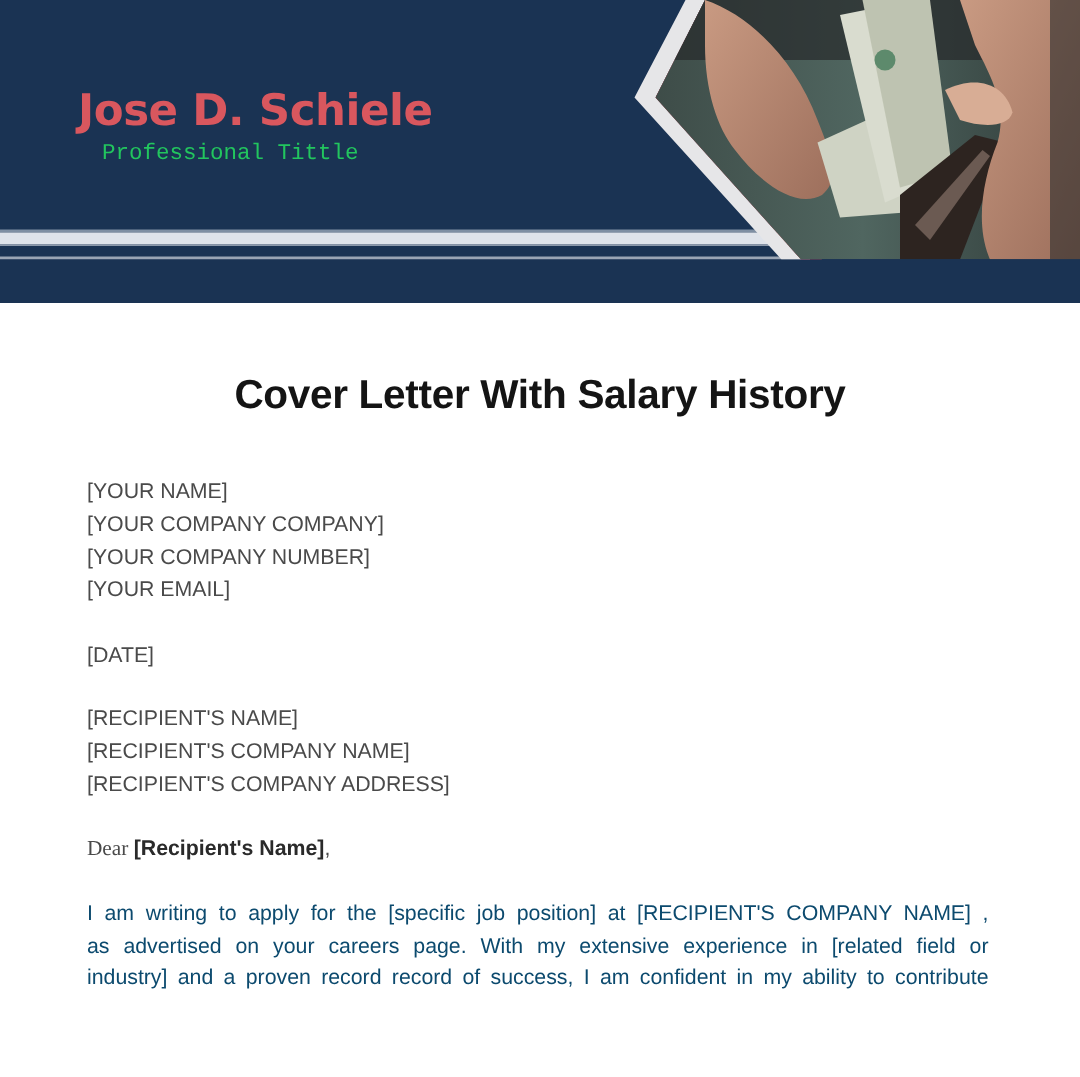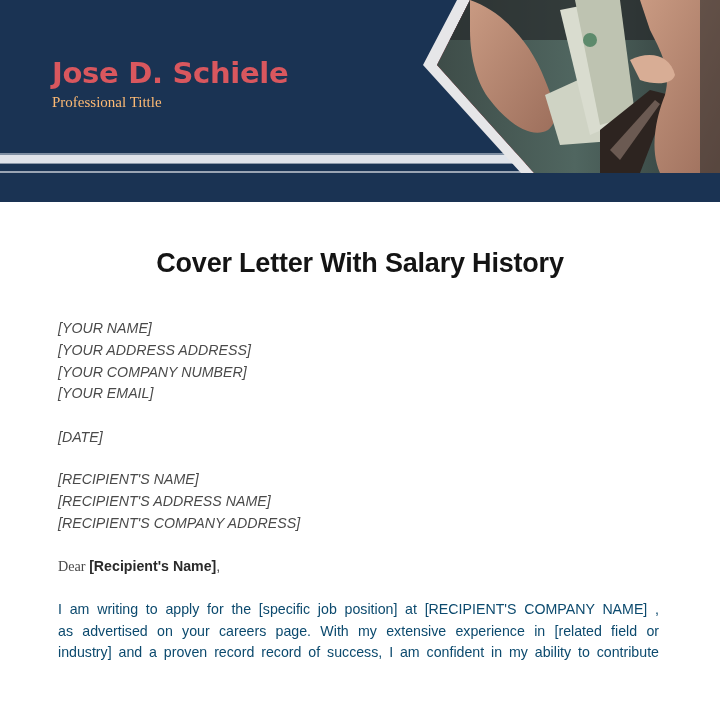--- a/index.html
+++ b/index.html
@@ -32,25 +32,25 @@
       top: 56px;
       font-family: "DejaVu Sans", sans-serif;
       font-weight: bold;
       font-size: 29px;
       letter-spacing: -0.3px;
       color: #d9575e;
       white-space: nowrap;
     }
     .prof-title {
       position: absolute;
-      left: 52px;
+      left: 68px;
       top: 94px;
-      font-family: Liberation Serif, serif;
+      font-family: Liberation Mono, monospace;
       font-size: 15px;
-      color: #fdba74;
+      color: #22c55e;
       white-space: nowrap;
     }
     .doc-title {
       position: absolute;
       left: 0;
       top: 248px;
       width: 720px;
       text-align: center;
       font-family: Liberation Sans, sans-serif;
       font-weight: bold;
@@ -59,21 +59,21 @@
       letter-spacing: -0.2px;
     }
     .block {
       position: absolute;
       left: 58px;
       font-family: "Liberation Sans", sans-serif;
       font-size: 14.2px;
       line-height: 21.8px;
       color: #4a4a4a;
     }
-    .block .line { display: block; white-space: nowrap; font-style: italic; }
+    .block .line { display: block; white-space: nowrap; }
     .sender { top: 318px; }
     .date { top: 427px; }
     .recipient { top: 469px; }
     .salutation { top: 556px; }
     .salutation b { color: #2a2a2a; }
     .para {
       position: absolute;
       left: 58px;
       top: 599px;
       width: 601px;
@@ -145,32 +145,32 @@
   </svg>
 
   <div class="name">Jose D. Schiele</div>
   <div class="prof-title">Professional Tittle</div>
 </div>
 
 <h1 class="doc-title" style="margin:0;">Cover Letter With Salary History</h1>
 
 <div class="block sender">
   <span class="line">[YOUR NAME]</span>
-  <span class="line">[YOUR ADDRESS ADDRESS]</span>
+  <span class="line">[YOUR COMPANY COMPANY]</span>
   <span class="line">[YOUR COMPANY NUMBER]</span>
   <span class="line">[YOUR EMAIL]</span>
 </div>
 
 <div class="block date">
   <span class="line">[DATE]</span>
 </div>
 
 <div class="block recipient">
   <span class="line">[RECIPIENT'S NAME]</span>
-  <span class="line">[RECIPIENT'S ADDRESS NAME]</span>
+  <span class="line">[RECIPIENT'S COMPANY NAME]</span>
   <span class="line">[RECIPIENT'S COMPANY ADDRESS]</span>
 </div>
 
 <div class="block salutation">
   <span style="white-space:pre;font-family:Liberation Serif, serif;">Dear </span><b>[Recipient's Name]</b><span>,</span>
 </div>
 
 <div class="para">
   <span class="pline">I am writing to apply for the [specific job position] at [RECIPIENT'S COMPANY NAME] ,</span>
   <span class="pline">as advertised on your careers page. With my extensive experience in [related field or</span>

